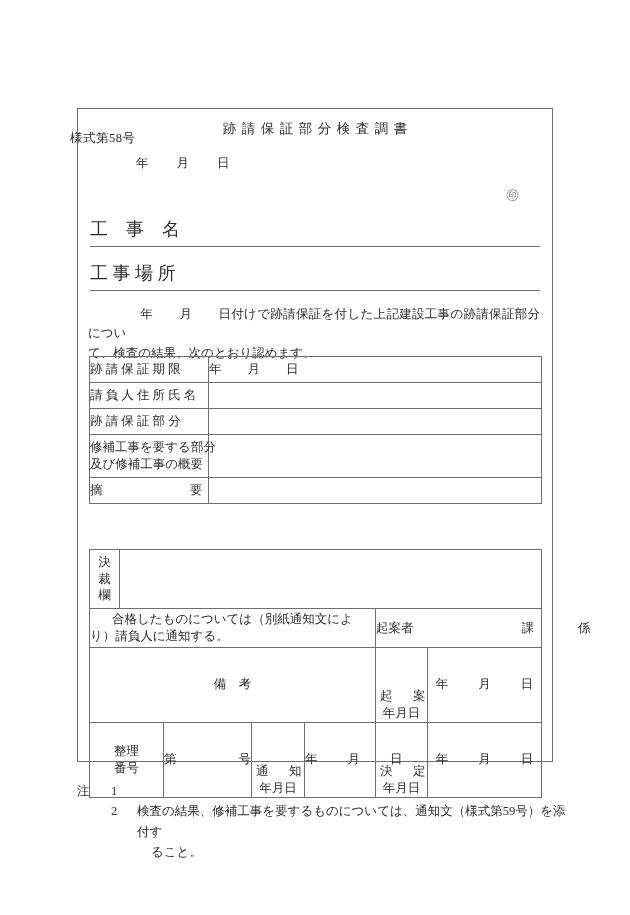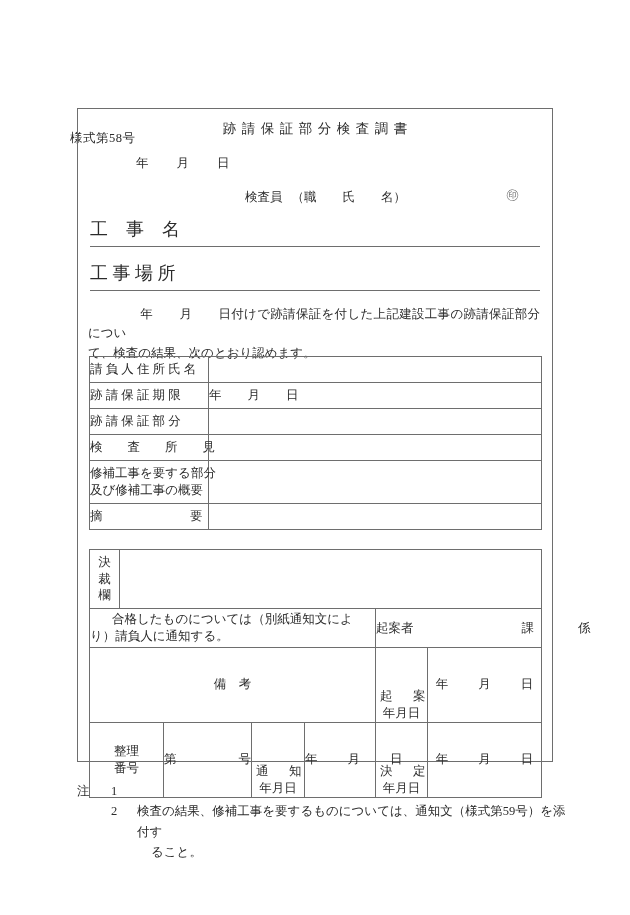--- a/index.html
+++ b/index.html
@@ -232,23 +232,20 @@
 
 <div class="outer-frame">
   <div class="inner">
 
     <div class="doc-title">跡請保証部分検査調書</div>
 
     <div class="date-line-top">
       <span>年</span><span class="gap1"></span><span>月</span><span class="gap2"></span><span>日</span>
     </div>
 
-    <div class="inspector-line">
-      <span>検査員</span><span class="sp-a"></span><span>（</span><span>職</span><span class="sp-b"></span><span>氏</span><span class="sp-c"></span><span>名</span><span>）</span>
-    </div>
     <div class="seal-mark">㊞</div>
 
     <div class="field-block" id="field-koji-name">
       <div class="field-label">工　事　名</div>
       <div class="field-rule"></div>
     </div>
 
     <div class="field-block" id="field-koji-place">
       <div class="field-label">工 事 場 所</div>
       <div class="field-rule"></div>
@@ -260,41 +257,35 @@
     </div>
 
     <table class="grid" id="detail-table">
       <colgroup>
         <col style="width:119px">
         <col style="width:333px">
       </colgroup>
       <tbody>
         <tr>
           <td class="lbl-cell">
-            <span class="spread">請 負 人 住 所 氏 名</span>
-          </td>
-          <td></td>
-        </tr>
-        <tr>
-          <td class="lbl-cell">
             <span class="spread">跡 請 保 証 期 限</span>
           </td>
           <td class="date-inline">
             <span>年</span><span class="g"></span><span>月</span><span class="g"></span><span>日</span>
           </td>
         </tr>
         <tr>
           <td class="lbl-cell">
+            <span class="spread">請 負 人 住 所 氏 名</span>
+          </td>
+          <td></td>
+        </tr>
+        <tr>
+          <td class="lbl-cell">
             <span class="spread">跡 請 保 証 部 分</span>
-          </td>
-          <td></td>
-        </tr>
-        <tr>
-          <td class="lbl-cell">
-            <span class="spread">検　　査　　所　　見</span>
           </td>
           <td></td>
         </tr>
         <tr>
           <td class="lbl-two-line" style="height:42px">
             <div>修補工事を要する部分</div>
             <div>及び修補工事の概要</div>
           </td>
           <td></td>
         </tr>

